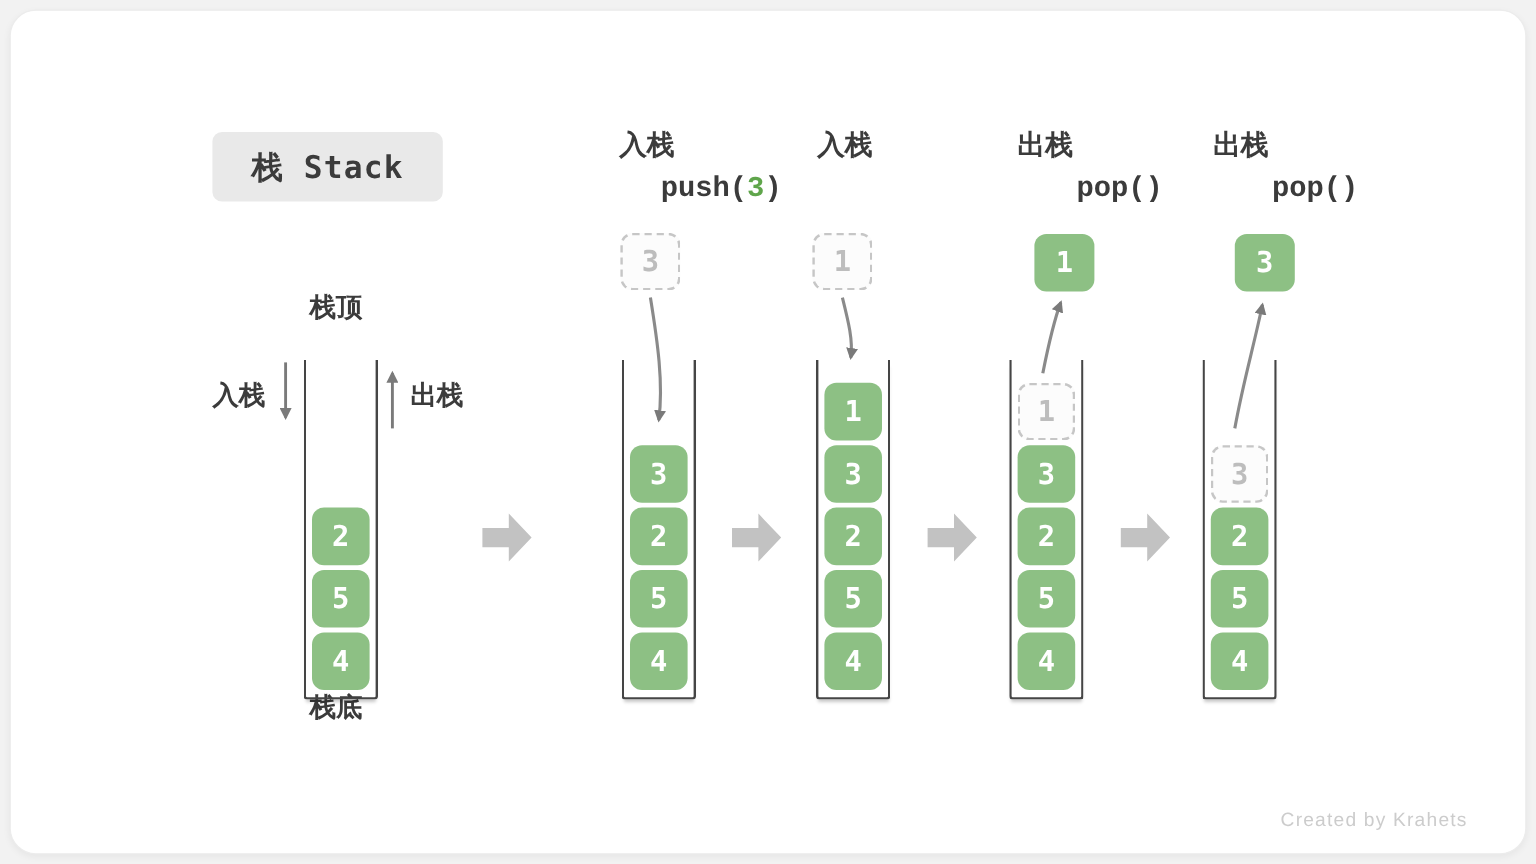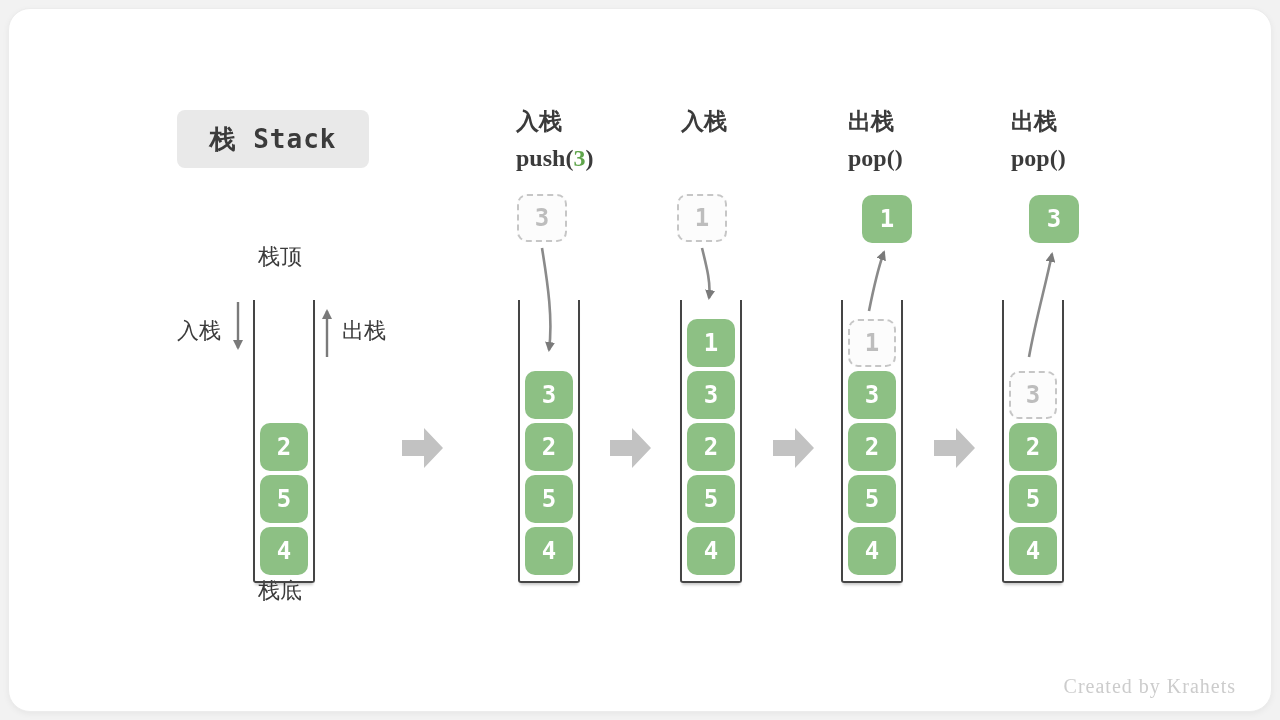--- a/index.html
+++ b/index.html
@@ -26,26 +26,26 @@
     background:var(--title-bg);border-radius:8px;
     display:flex;align-items:center;justify-content:center;
     font-family:"DejaVu Sans Mono","DejaVu Sans",monospace;
     font-size:26px;font-weight:700;color:var(--text-dark);letter-spacing:1px;
   }
   .col-header{
     position:absolute;top:106px;width:170px;color:var(--text-dark);
   }
   .col-header .cn{font-size:23px;font-weight:700;line-height:30px;}
   .col-header .code{
-    font-family:Liberation Serif, serif;font-size:24px;font-weight:600;
-    line-height:30px;margin-top:7px;white-space:nowrap;
+    font-family:Liberation Mono, monospace;font-size:24px;font-weight:600;
+    line-height:30px;margin-top:7px;white-space:nowrap;text-align:center;
   }
   .col-header .code .arg{color:var(--arg-green);font-weight:700;}
   .side-label{
-    position:absolute;font-size:22px;font-weight:400;color:var(--text-dark);
+    position:absolute;font-size:22px;font-weight:700;color:var(--text-dark);
     line-height:26px;white-space:nowrap;
   }
   .float-box{
     position:absolute;width:50px;height:48px;border-radius:10px;
     display:flex;align-items:center;justify-content:center;
     font-family:"DejaVu Sans Mono",monospace;font-size:24px;font-weight:600;
     box-sizing:border-box;
   }
   .float-box.dashed{
     border:2px dashed var(--ghost-border);background:#fcfcfc;color:var(--ghost-text);
@@ -65,22 +65,22 @@
     width:48px;height:48px;flex:0 0 48px;border-radius:10px;box-sizing:border-box;
     background:var(--cell-green);color:#ffffff;
     display:flex;align-items:center;justify-content:center;
     font-family:"DejaVu Sans Mono",monospace;font-size:24px;font-weight:600;
   }
   .cell.ghost{
     background:#fcfcfc;border:2px dashed var(--ghost-border);color:var(--ghost-text);
   }
   .overlay{position:absolute;left:0;top:0;pointer-events:none;}
   .footer{
-    position:absolute;right:44px;top:675px;
-    font-family:Liberation Serif, serif;font-size:20px;color:var(--footer-gray);
+    position:absolute;right:57px;top:675px;
+    font-family:Liberation Sans, sans-serif;font-size:16px;color:var(--footer-gray);
     letter-spacing:1px;
   }
 </style>
 </head>
 <body>
 
 <div class="canvas">
   <div class="card"></div>
 
   <div class="title-box">

